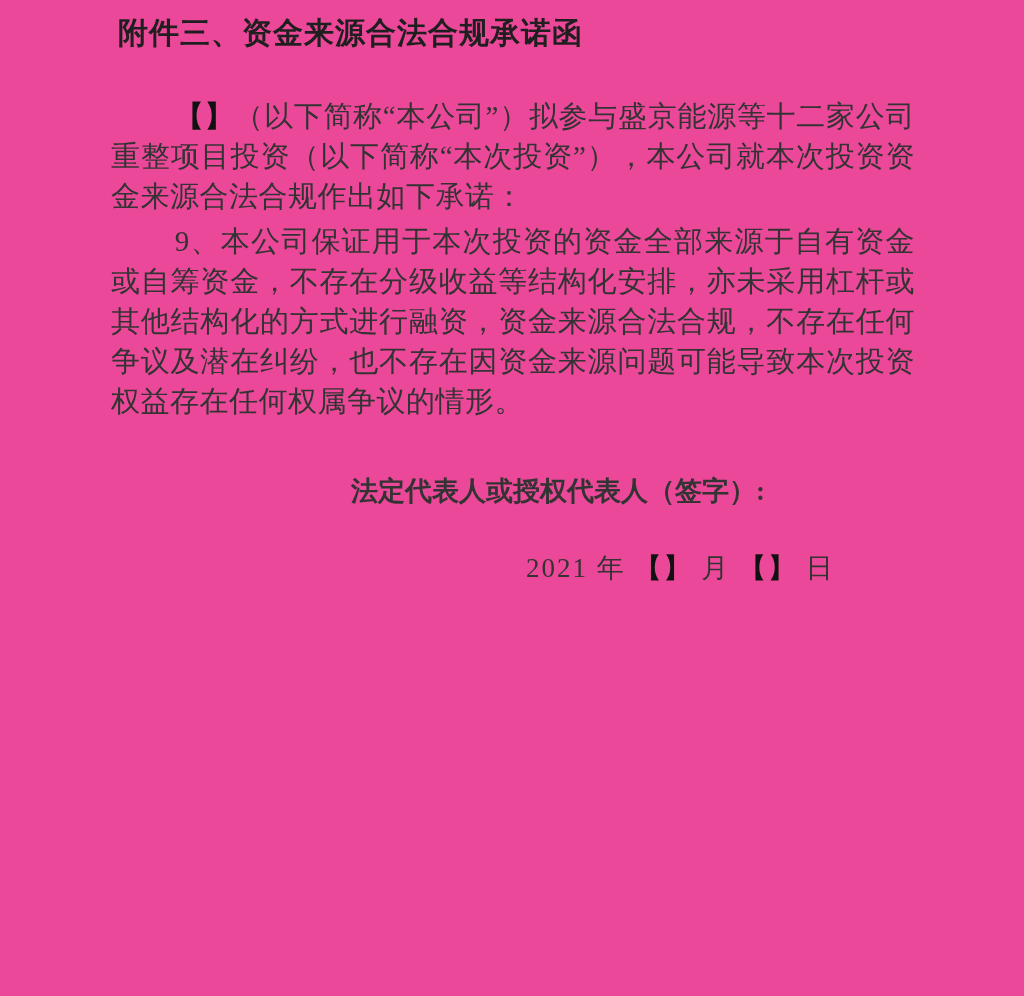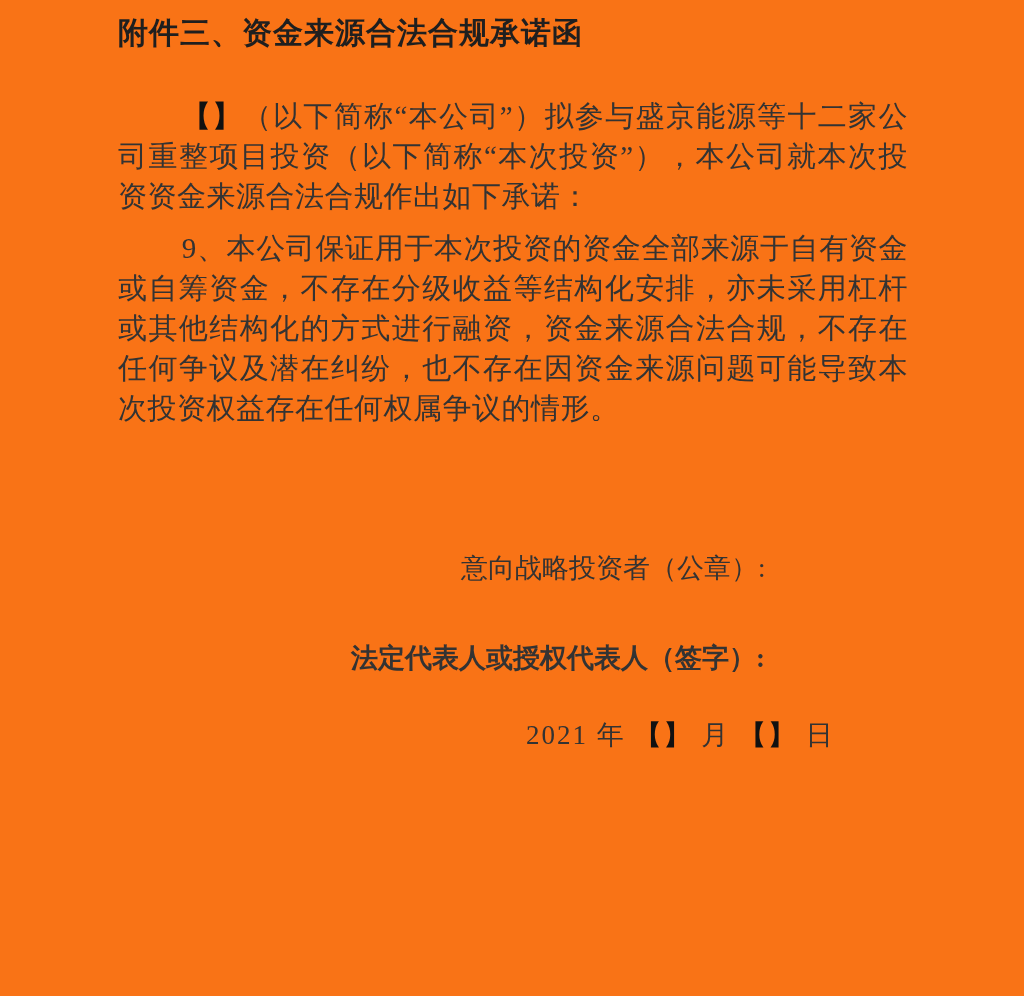--- a/index.html
+++ b/index.html
@@ -9,21 +9,21 @@
   body {
     width: 1024px;
     height: 996px;
     background: #ffffff;
     overflow: hidden;
   }
   .page {
     position: relative;
     width: 1024px;
     height: 996px;
-    background: #f97316;
+    background: #ec4899;
     color: #333333;
     font-family: "Liberation Serif", "DejaVu Serif", serif;
   }
   .content {
     position: absolute;
     left: 106px;
     top: 14px;
     width: 814px;
   }
   .title {
@@ -39,21 +39,21 @@
     line-height: 40px;
     margin: 2px 0 0 0;
     letter-spacing: 3px;
   }
   .para {
     font-size: 29px;
     line-height: 40px;
     text-align: justify;
     text-indent: 2.2em;
     letter-spacing: 0.5px;
-    margin: 12px;
+    margin: 5px;
   }
   .para.first {
     margin-top: 44px;
   }
   .lead {
     font-weight: 700;
     color: #111111;
   }
   .sig {
     font-size: 27px;
@@ -86,21 +86,20 @@
   <div class="content">
 
     <h1 class="title">附件三、资金来源合法合规承诺函</h1>
 
 
     <p class="para first"><span class="lead">【】</span><span>（以下简称“本公司”）拟参与盛京能源等十二家公司重整项目投资（以下简称“本次投资”），本公司就本次投资资金来源合法合规作出如下承诺：</span></p>
 
     <p class="para">9、本公司保证用于本次投资的资金全部来源于自有资金或自筹资金，不存在分级收益等结构化安排，亦未采用杠杆或其他结构化的方式进行融资，资金来源合法合规，不存在任何争议及潜在纠纷，也不存在因资金来源问题可能导致本次投资权益存在任何权属争议的情形。</p>
 
 
-    <div class="sig sig-seal">意向战略投资者（公章）:</div>
 
     <div class="sig sig-rep">法定代表人或授权代表人（签字）:</div>
 
     <div class="sig sig-date">
       <span>2021 年</span>
       <span class="heavy">【】</span>
       <span>月</span>
       <span class="heavy">【】</span>
       <span>日</span>
     </div>

